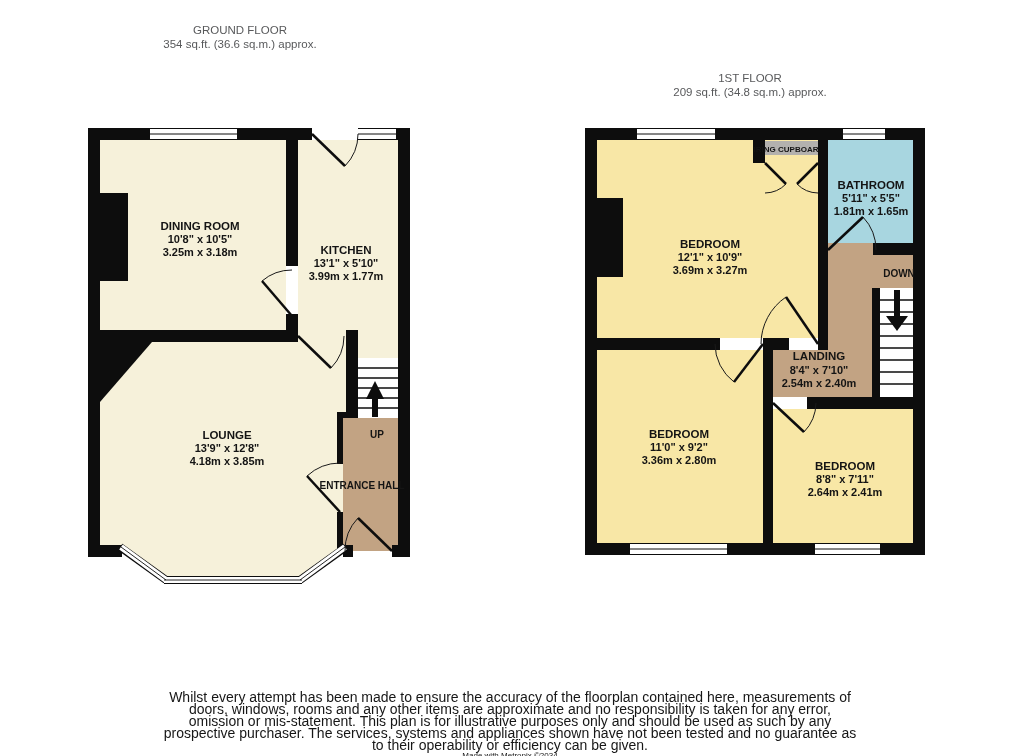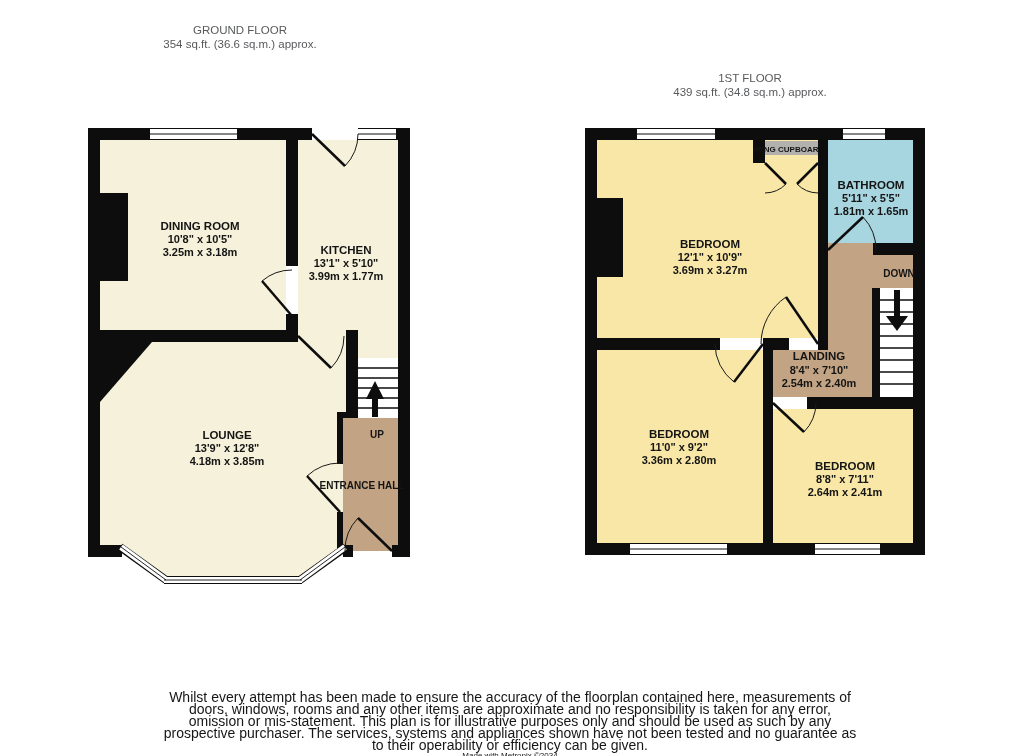--- a/index.html
+++ b/index.html
@@ -19,21 +19,21 @@
 </style>
 </head>
 <body>
 
 <div class="hdr" style="left:80px;top:24px;">
   <span class="t">GROUND FLOOR</span>
   <span class="t">354 sq.ft. (36.6 sq.m.) approx.</span>
 </div>
 <div class="hdr" style="left:590px;top:24px;margin-top:48px;">
   <span class="t">1ST FLOOR</span>
-  <span class="t">439 sq.ft. (34.8 sq.m.) approx.</span>
+  <span class="t">209 sq.ft. (34.8 sq.m.) approx.</span>
 </div>
 
 <svg width="1020" height="756" viewBox="0 0 1020 756">
   <defs>
     <clipPath id="cupclip">
         <rect x="754" y="141" width="64" height="14"></rect>
       </clipPath>
   </defs>
 
   <g>

